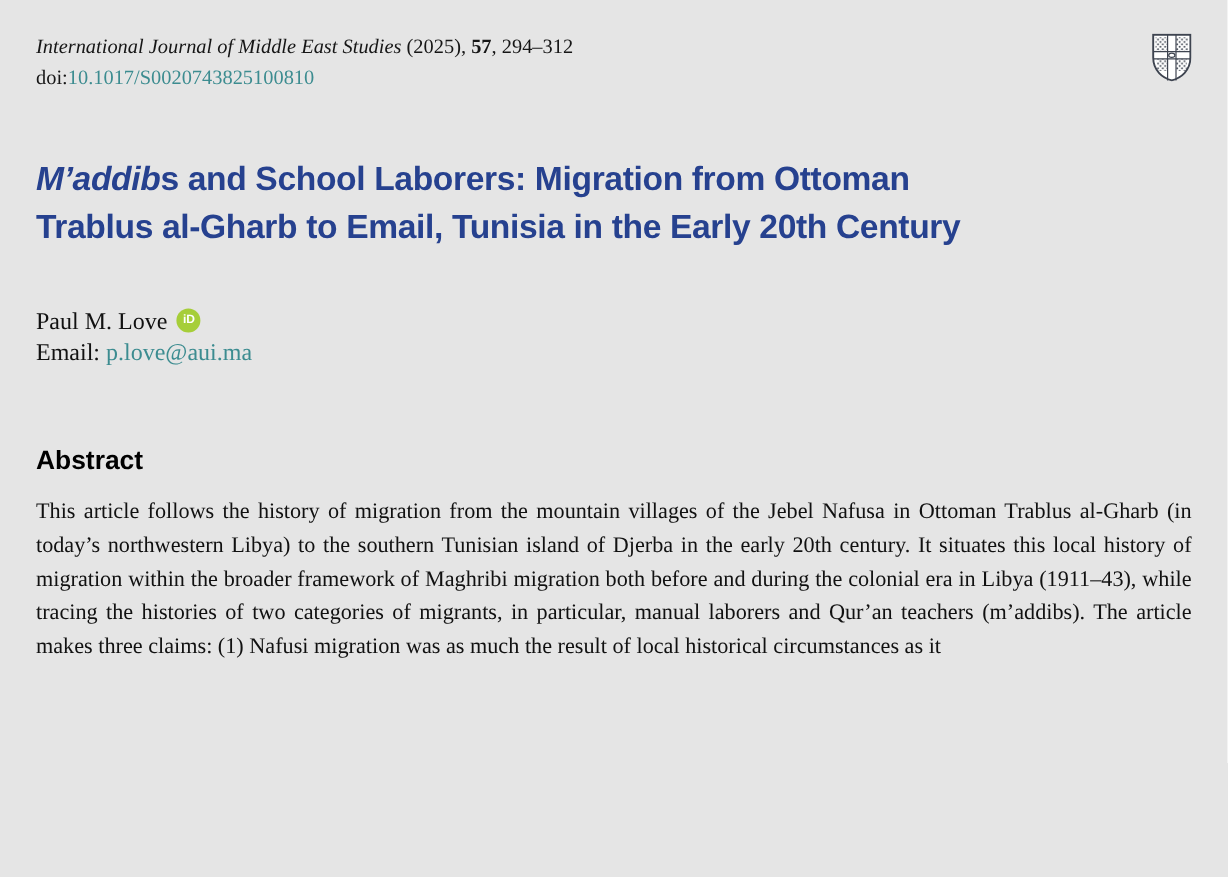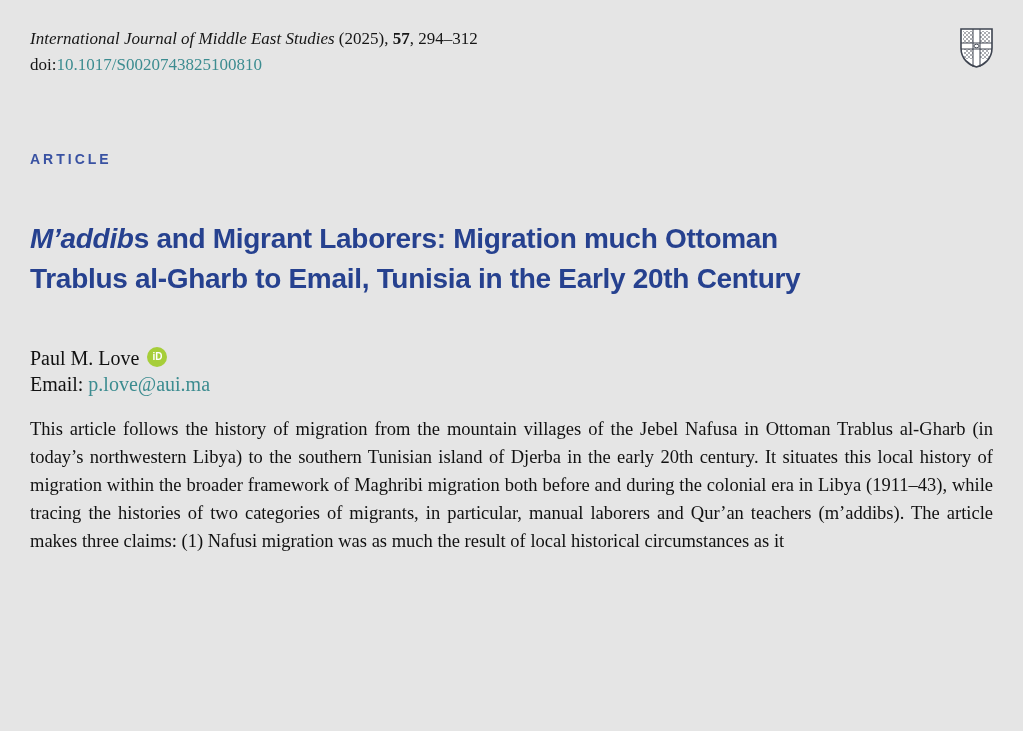--- a/index.html
+++ b/index.html
@@ -160,33 +160,33 @@
         <rect x="3" y="3" width="10" height="12" fill="url(#erm)"></rect>
         <rect x="20" y="3" width="10" height="12" fill="url(#erm)"></rect>
         <rect x="4" y="21" width="9" height="10" fill="url(#erm)"></rect>
         <rect x="20" y="21" width="9" height="10" fill="url(#erm)"></rect>
         <path d="M13 1 V39 M20 1 V39 M1 15 H32 M1 21 H32" stroke="#3e4450" stroke-width="1" fill="none"></path>
         <ellipse cx="16.5" cy="18" rx="2.6" ry="1.8" fill="none" stroke="#3e4450" stroke-width="1"></ellipse>
       </svg>
     </div>
   </div>
 
-  <div class="kicker">ARTICLE</div>
 
   <h1 class="title">
-    <div><span class="it">M’addib</span><span>s and Migrant Laborers: Migration much Ottoman</span></div>
+    <div><span class="it">M’addib</span><span>s and School Laborers: Migration from Ottoman</span></div>
     <div>Trablus al-Gharb to Email, Tunisia in the Early 20th Century</div>
   </h1>
 
   <div class="author-line">
     <span>Paul M. Love</span>
     <span class="orcid-badge">iD</span>
   </div>
 
   <div class="email-line">
     <span>Email: </span><a class="link-teal">p.love@aui.ma</a>
   </div>
 
+  <h2 class="abstract-heading">Abstract</h2>
   <p class="abstract-body">
     <span>This article follows the history of migration from the mountain villages of the Jebel Nafusa in Ottoman Trablus al-Gharb (in today’s northwestern Libya) to the southern Tunisian island of Djerba in the early 20th century. It situates this local history of migration within the broader framework of Maghribi migration both before and during the colonial era in Libya (1911–43), while tracing the histories of two categories of migrants, in particular, manual laborers and Qur’an teachers (</span><span class="it">m’addibs</span><span>). The article makes three claims: (1) Nafusi migration was as much the result of local historical circumstances as it</span>
   </p>
 
 </div>
 
 </body></html>

